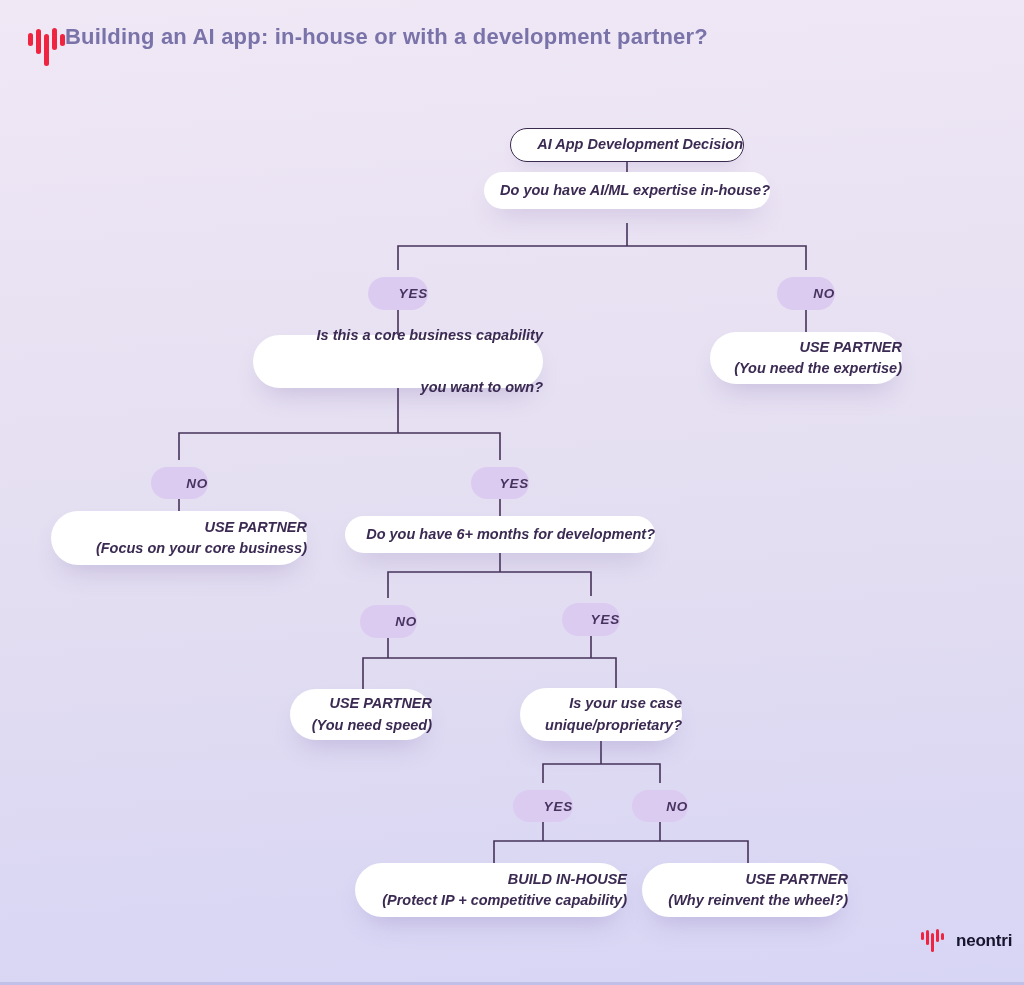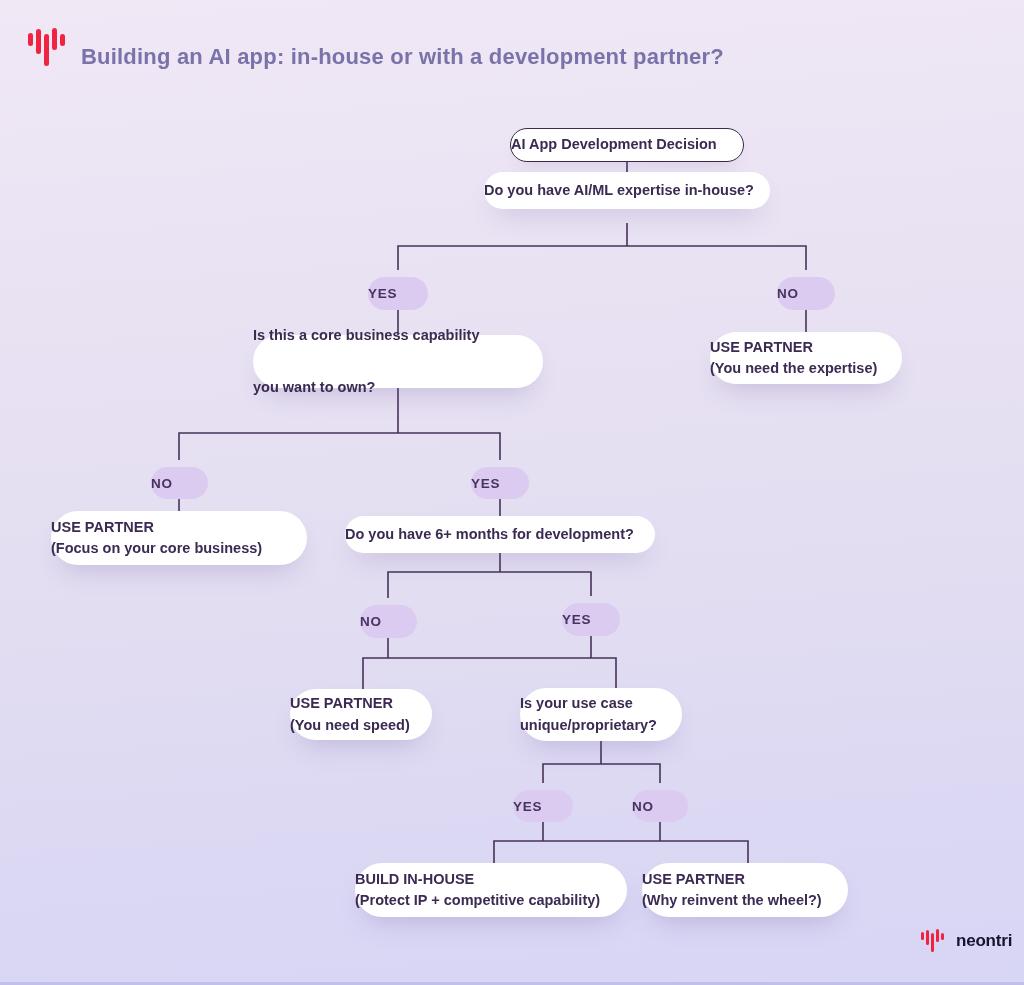--- a/index.html
+++ b/index.html
@@ -9,36 +9,36 @@
   }
   .canvas{
     position:relative;width:1024px;height:985px;
     background:linear-gradient(176deg,#f0e8f5 0%,#e9e2f3 30%,#e2ddf1 60%,#dad7f4 88%,#d8d6f5 100%);
   }
   .canvas::after{
     content:"";position:absolute;left:0;right:0;bottom:0;height:3px;
     background:rgba(150,150,210,.35);
   }
   
-  .header{position:absolute;left:28px;top:24px;display:flex;align-items:flex-end;gap:16px;}
+  .header{position:absolute;left:28px;top:24px;display:flex;align-items:flex-start;}
   .wave{position:relative;width:37px;height:46px;}
   .wave i{position:absolute;display:block;width:5px;border-radius:3px;background:#ee2440;}
   .wave i:nth-child(1){left:0;top:9px;height:13px;}
   .wave i:nth-child(2){left:8px;top:5px;height:25px;}
   .wave i:nth-child(3){left:16px;top:10px;height:32px;}
   .wave i:nth-child(4){left:24px;top:4px;height:22px;}
   .wave i:nth-child(5){left:32px;top:10px;height:12px;}
   .title{font-size:22px;font-weight:600;color:#7973a9;letter-spacing:.2px;}
   
   svg.wires{position:absolute;left:0;top:0;pointer-events:none;}
   svg.wires path{fill:none;stroke:#463359;stroke-width:1.6px;}
   
   .node{
     position:absolute;box-sizing:border-box;display:flex;flex-direction:column;
-    align-items:flex-start;justify-content:center;text-align:center;border-radius:999px;
+    align-items:flex-end;justify-content:center;text-align:center;border-radius:999px;font-style:italic;
   }
   .node span{white-space:nowrap;display:block;}
   .white{
     background:#ffffff;color:#3b2a52;font-weight:700;font-size:14.5px;line-height:1.45;
     box-shadow:0 14px 26px -10px rgba(110,90,160,.28);
   }
   .start{border:1.6px solid #3a2a4e;box-shadow:0 10px 18px -10px rgba(110,90,160,.25);}
   .pill{
     background:#dccbf0;color:#47335f;font-weight:700;font-size:13.5px;letter-spacing:.8px;margin-top:7px;
   }

